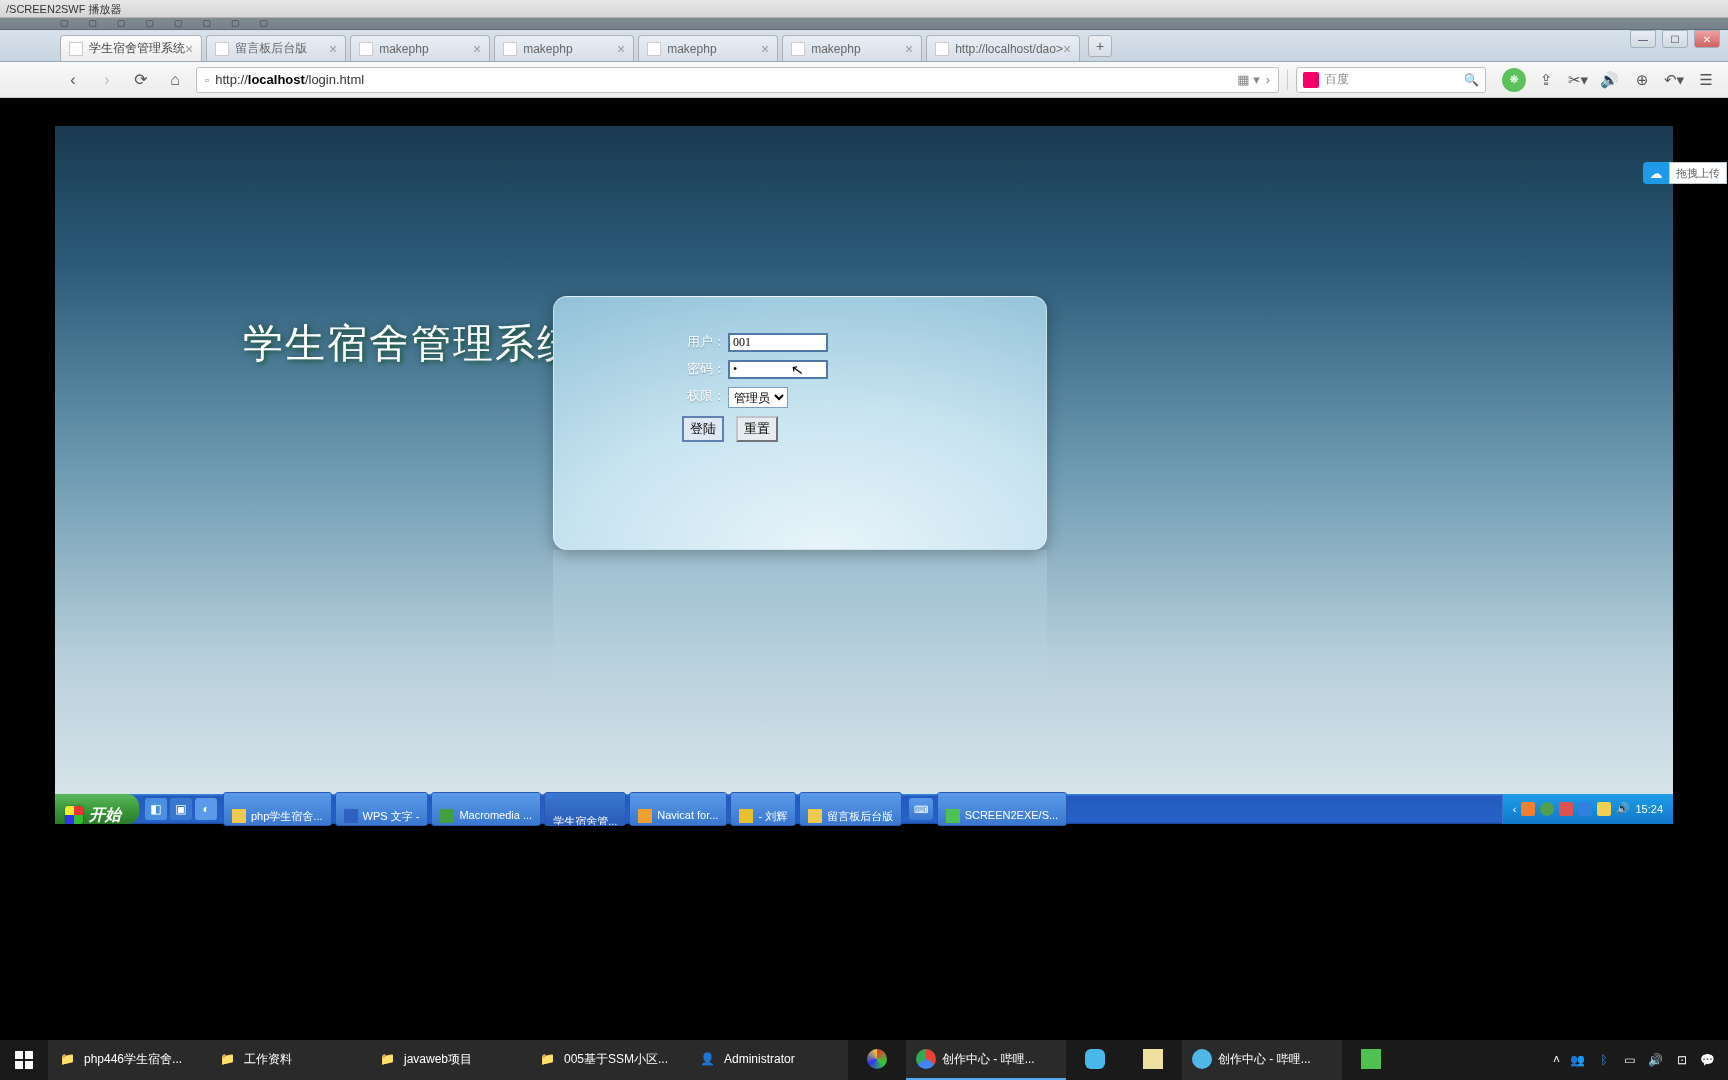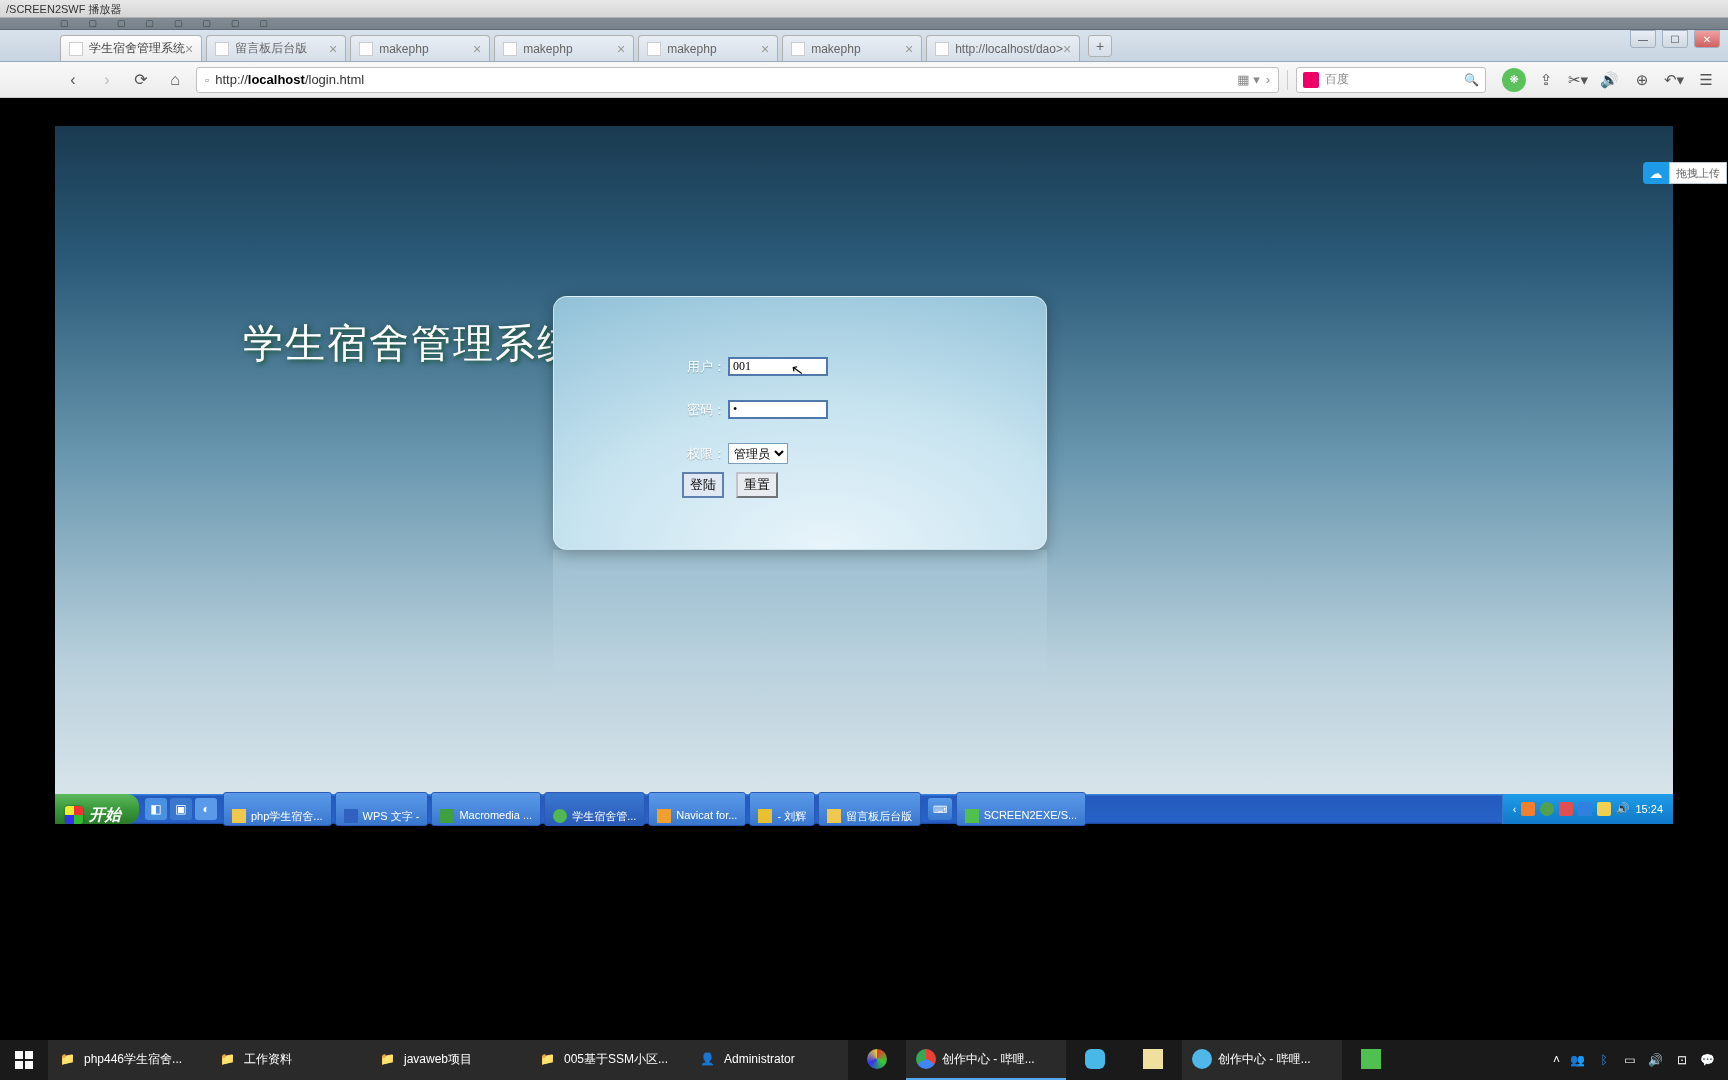--- a/index.html
+++ b/index.html
@@ -49,21 +49,21 @@
 .bookmarks .bm { display:flex; align-items:center; gap:4px; }
 .bookmarks .bmico { width:14px;height:14px;border-radius:50%; }
 .bookmarks .spacer { flex:1; }
 
 
 .page { position:absolute; top:126px; bottom:28px; left:55px; right:55px; background: linear-gradient(#1a3a50 0%, #2a5a78 20%, #6a98b0 50%, #b8d0dc 80%, #d8e4ea 100%); }
 .page-title { position:absolute; top:190px; left:188px; font-size:40px; color:#fff; letter-spacing:2px; text-shadow: 2px 2px 4px rgba(0,80,0,.6), 0 0 8px rgba(0,0,0,.3); font-family: SimSun, serif; }
 .login-box { position:absolute; top:170px; left:498px; width:494px; height:254px; background: radial-gradient(ellipse 700px 400px at 55% 100%, #e8f4fa 0%, #c8e4f0 35%, #96c4da 70%, #74a8c4 100%); border-radius:14px; box-shadow: 0 4px 16px rgba(0,0,0,.3); border:1px solid rgba(255,255,255,.5); }
 .login-reflection { position:absolute; top:424px; left:498px; width:494px; height:160px; background: linear-gradient(rgba(200,228,240,.3), rgba(200,228,240,0)); border-radius:0 0 14px 14px; }
 .form { padding: 36px 0 0 128px; }
-.row { display:flex; align-items:center; margin-bottom: 8px; font-size:13px; color:#fff; text-shadow:0 1px 1px rgba(0,0,0,.3);margin-top:24px; }
+.row { display:flex; margin-bottom: 8px; font-size:13px; color:#fff; text-shadow:0 1px 1px rgba(0,0,0,.3); }
 .row label { width:44px; text-align:right; margin-right:2px; font-family:SimSun; }
 .row input[type=text], .row input[type=password] { width:100px; height:19px; border:2px solid #5178aa; background:#fff; font-size:12px; padding:0 3px; font-family:SimSun; }
 .row select { height:21px; border:1px solid #7b9ebd; background:#fff; font-size:12px; font-family:SimSun; padding:0 1px; }
 .btns { margin-left:128px; margin-top:4px; display:flex; gap:12px; }
 .btns button { font-size:13px; padding:2px 6px; border:2px outset #c0c4cc; background:#e8ecf0; font-family:SimSun; cursor:pointer;text-align:center; }
 .btns button:first-child { border:2px solid #6080b0; background:#e0e8f4; }
 .cursor { position:absolute; top:64px; left:237px; font-size:15px; color:#000; pointer-events:none; transform:rotate(-10deg); }
 
 
 .upload-widget { position:absolute; top:36px; right:-54px; display:flex; align-items:center; }
@@ -231,21 +231,21 @@
           <span>php学生宿舍...</span>
         </div>
       <div class="xp-task">
           <span class="ti" style="background:#3060c0;"></span>
           <span>WPS 文字 - </span>
         </div>
       <div class="xp-task">
           <span class="ti" style="background:#40a040;"></span>
           <span>Macromedia ...</span>
         </div>
-      <div class="xp-task" style="background:linear-gradient(#3a78d0,#2a5ab8);">
+      <div class="xp-task" style="background:linear-gradient(#3a78d0,#2a5ab8);flex-direction:column;">
           <span class="ti" style="background:#50b850;border-radius:50%;"></span>
           <span>学生宿舍管...</span>
         </div>
       <div class="xp-task">
           <span class="ti" style="background:#f0a030;"></span>
           <span>Navicat for...</span>
         </div>
       <div class="xp-task">
           <span class="ti" style="background:#e8c030;"></span>
           <span> - 刘辉</span>

